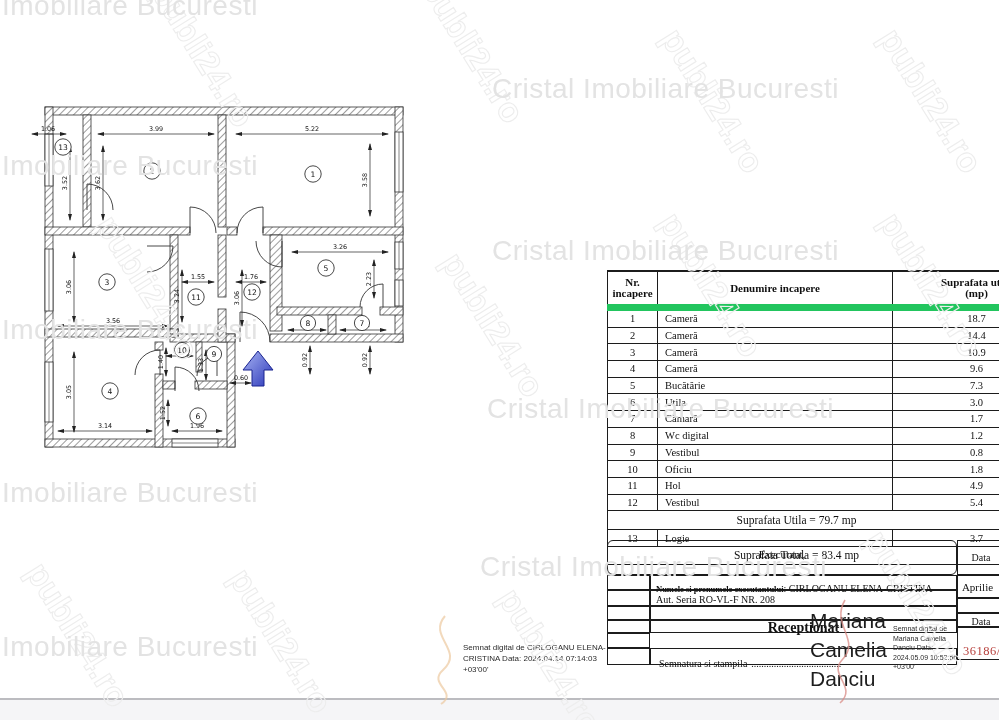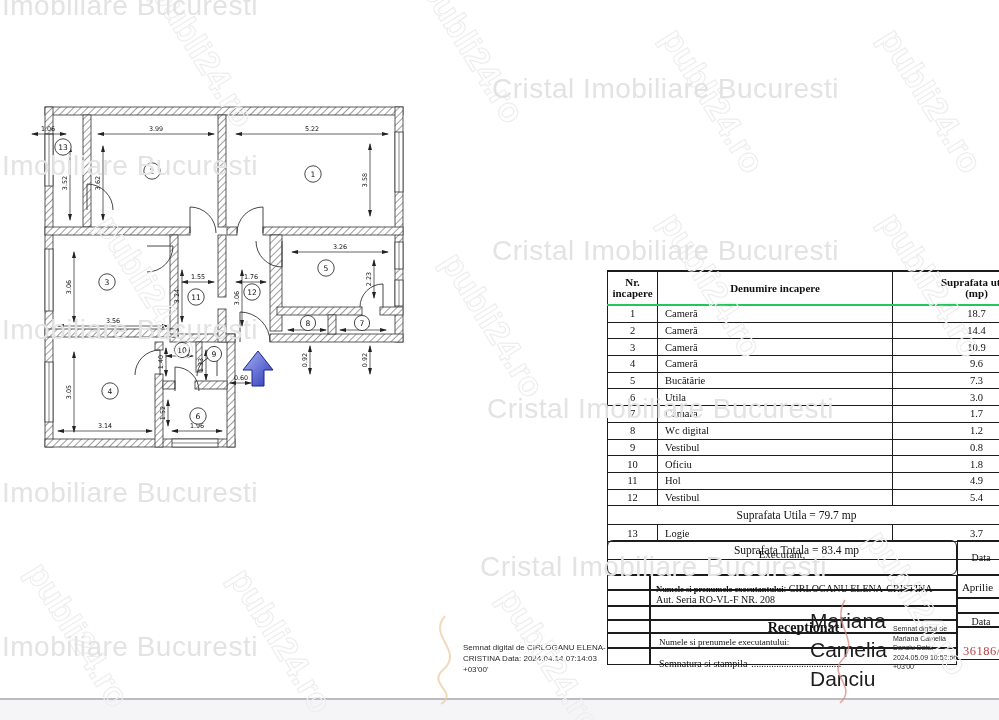--- a/index.html
+++ b/index.html
@@ -24,21 +24,21 @@
   #plan .dt{font-size:6.4px;text-anchor:middle;}
   #plan .rc{fill:#fff;stroke:#333;stroke-width:.9;}
   #plan .rn{font-size:7.6px;text-anchor:middle;}
 
   
   #roomtable{position:absolute;left:607px;top:270px;width:453px;border-collapse:collapse;
       table-layout:fixed;z-index:3;font-family:"Liberation Serif",serif;color:#111;}
   #roomtable td{border:1px solid #1c1c1c;padding:0;text-align:center;font-size:10.5px;
       height:15.7px;line-height:11px;}
   #roomtable td.name{text-align:left;padding-left:7px;}
-  #roomtable tr.hdr td{font-weight:bold;font-size:11px;height:32px;border-bottom:2px solid #22c55e;border-top:2px solid #1c1c1c;}
+  #roomtable tr.hdr td{font-weight:bold;font-size:11px;height:32px;border-bottom:7px solid #22c55e;border-top:2px solid #1c1c1c;}
   #roomtable td.sum{font-size:11.5px;padding-right:75px;height:18px;}
   .boxcell{position:absolute;border:1px solid #1c1c1c;z-index:3;background:transparent;
       font-family:"Liberation Serif",serif;color:#111;box-sizing:border-box;}
   .lbl-bold{font-weight:bold;font-size:8.5px;}
   .lbl-norm{font-size:10px;}
 
   
   .sig-big{position:absolute;z-index:4;color:#3d3d3d;font-weight:500;
       font-family:"Liberation Sans",sans-serif;}
   .sig-note{position:absolute;z-index:4;color:#2b2b2b;font-family:"Liberation Sans",sans-serif;}
@@ -321,21 +321,20 @@
   <div class="boxcell" style="left:607px;top:620px;width:43px;height:13px;"></div>
   <div class="boxcell" style="left:607px;top:633px;width:43px;height:15px;"></div>
   <div class="boxcell" style="left:607px;top:648px;width:43px;height:17px;"></div>
 
   <div class="boxcell" style="left:650px;top:575px;width:307px;height:15px;padding:2px 0 0 5px;white-space:nowrap;">
     <span class="lbl-bold">Numele si prenumele executantului</span><span class="lbl-norm">: CIRLOGANU ELENA-CRISTINA</span>
   </div>
   <div class="boxcell lbl-norm" style="left:650px;top:590px;width:307px;height:16px;padding:3px 0 0 5px;">Aut. Seria RO-VL-F NR. 208</div>
   <div class="boxcell" style="left:650px;top:606px;width:307px;height:14px;"></div>
   <div class="boxcell" style="left:650px;top:620px;width:307px;height:13px;text-align:center;font-weight:bold;font-size:14px;line-height:13px;">Receptionat</div>
-  <div class="boxcell" style="left:650px;top:633px;width:307px;height:15px;padding:3px 0 0 8px;font-size:9px;">Numele si prenumele executantului:</div>
   <div class="boxcell" style="left:650px;top:648px;width:307px;height:17px;padding:4px 0 0 8px;white-space:nowrap;">
     <span class="lbl-norm">Semnatura si stampila</span>
     <span class="lbl-norm">....................................</span>
   </div>
 
   <div class="boxcell" style="left:957px;top:575px;width:103px;height:23px;text-align:center;padding:5px 62px 0 0;font-size:11px;box-sizing:border-box;">Aprilie</div>
   <div class="boxcell" style="left:957px;top:598px;width:103px;height:15px;"></div>
   <div class="boxcell" style="left:957px;top:613px;width:103px;height:14px;text-align:center;padding:2px 55px 0 0;font-size:10px;">Data</div>
   <div class="boxcell" style="left:957px;top:627px;width:103px;height:33px;padding:13px 0 0 5px;">
     <span class="rednum">36186/</span>

